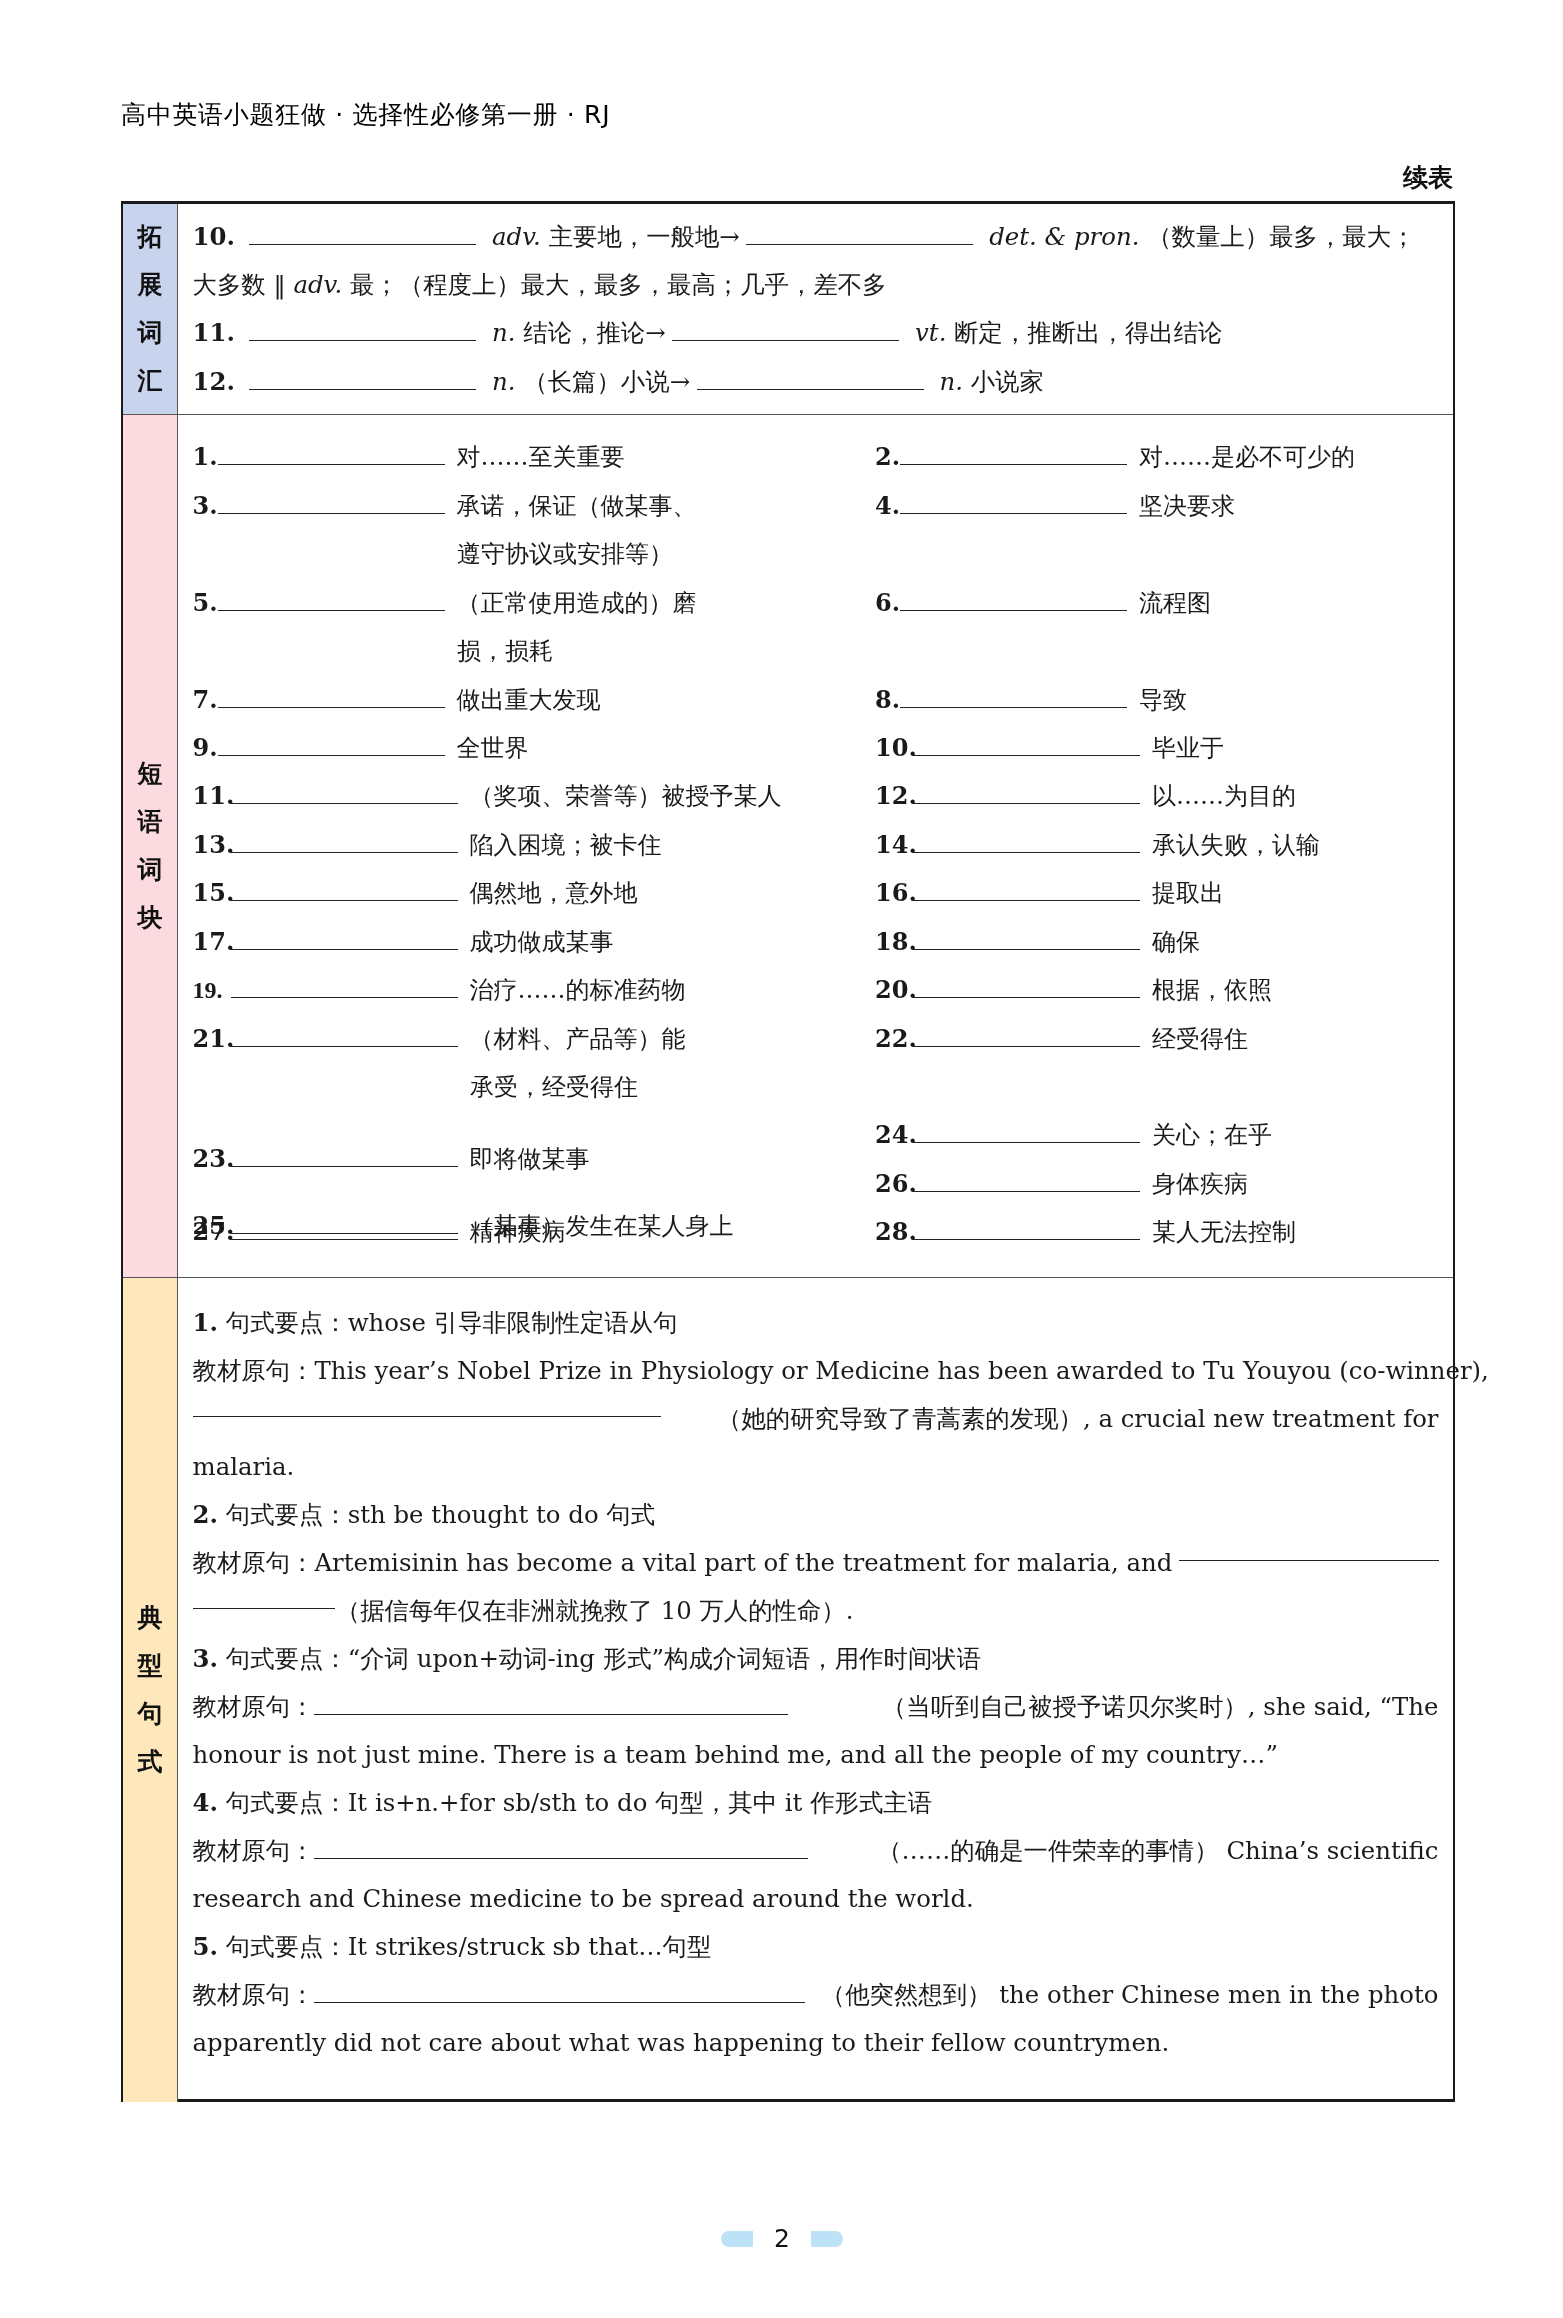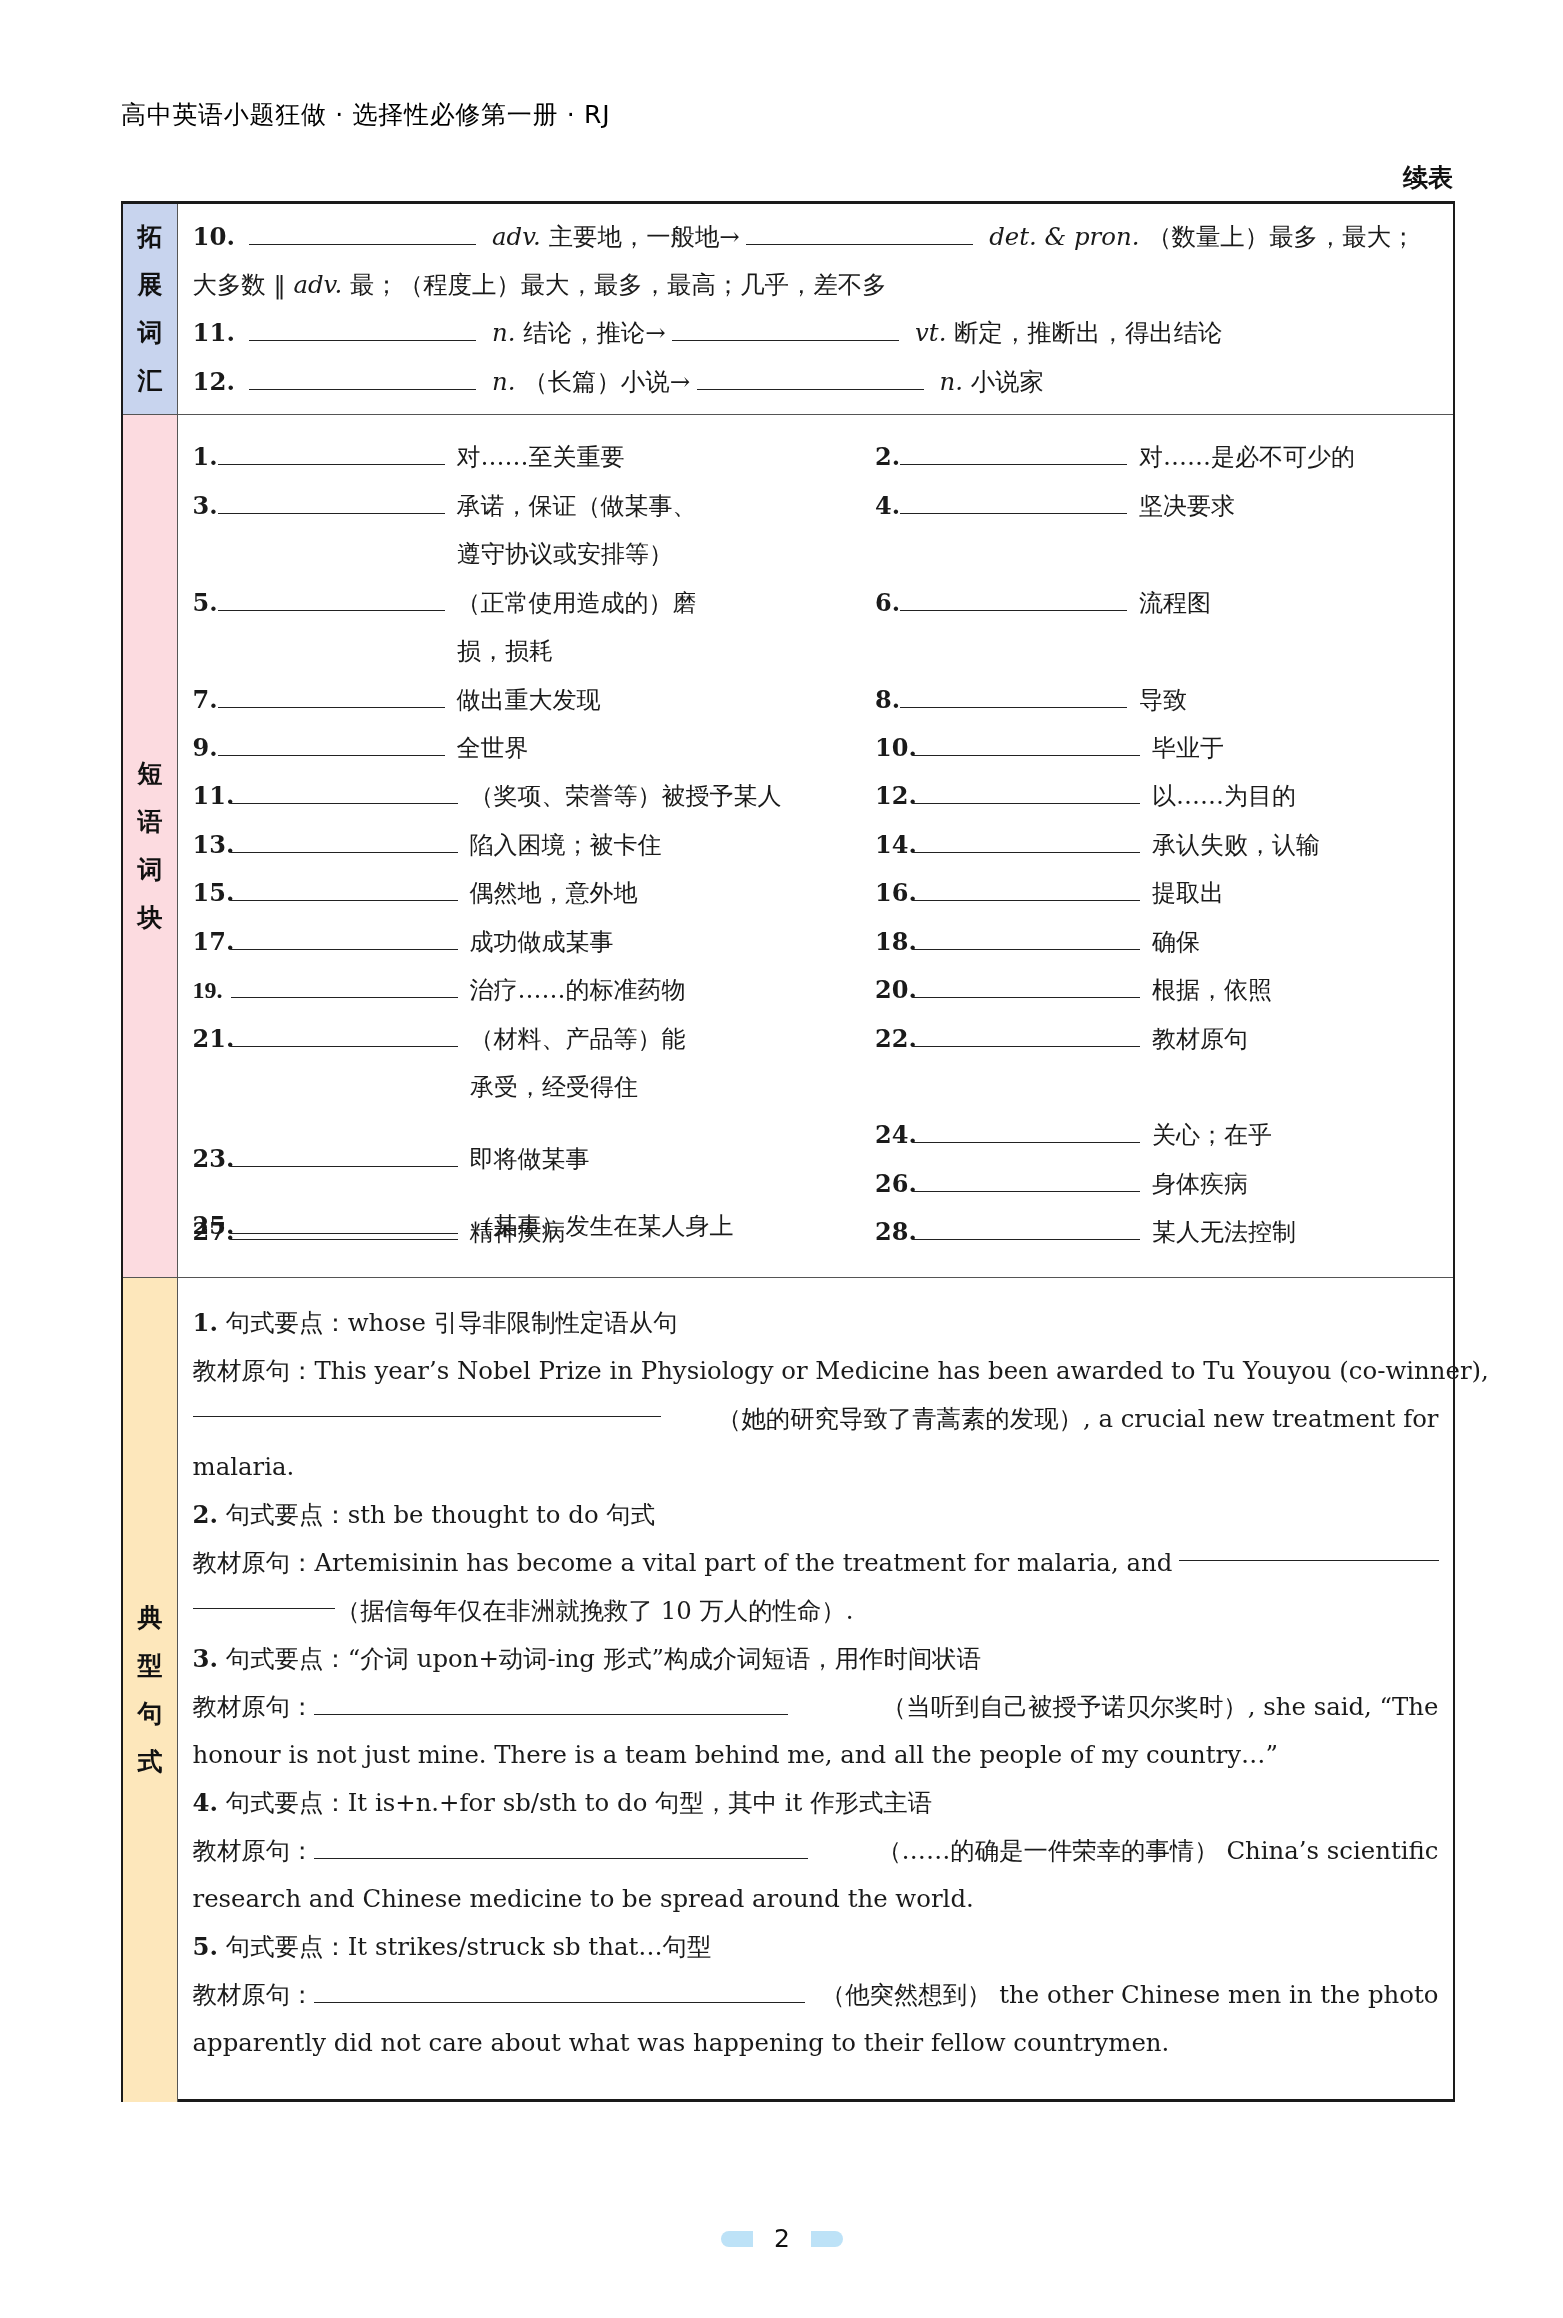--- a/index.html
+++ b/index.html
@@ -111,21 +111,21 @@
         <div class="col" style="left: 14.5px; top: 406px;"><span class="num" style="display: inline-block; width: 38px;">13.</span><span class="blank w-phr" style="margin-left: 0px; margin-right: 12px;"></span><span>陷入困境；被卡住</span></div>
         <div class="col" style="left: 697px; top: 406px;"><span class="num" style="display: inline-block; width: 38px;">14.</span><span class="blank w-phr" style="margin-left: 0px; margin-right: 12px;"></span><span>承认失败，认输</span></div>
         <div class="col" style="left: 14.5px; top: 454px;"><span class="num" style="display: inline-block; width: 38px;">15.</span><span class="blank w-phr" style="margin-left: 0px; margin-right: 12px;"></span><span>偶然地，意外地</span></div>
         <div class="col" style="left: 697px; top: 454px;"><span class="num" style="display: inline-block; width: 38px;">16.</span><span class="blank w-phr" style="margin-left: 0px; margin-right: 12px;"></span><span>提取出</span></div>
         <div class="col" style="left: 14.5px; top: 503px;"><span class="num" style="display: inline-block; width: 38px;">17.</span><span class="blank w-phr" style="margin-left: 0px; margin-right: 12px;"></span><span>成功做成某事</span></div>
         <div class="col" style="left: 697px; top: 503px;"><span class="num" style="display: inline-block; width: 38px;">18.</span><span class="blank w-phr" style="margin-left: 0px; margin-right: 12px;"></span><span>确保</span></div>
         <div class="col" style="left: 14.5px; top: 551px;"><span class="num" style="display: inline-block; width: 38px; font-family: Liberation Serif, serif;">19.</span><span class="blank w-phr" style="margin-left: 0px; margin-right: 12px;"></span><span>治疗……的标准药物</span></div>
         <div class="col" style="left: 697px; top: 551px;"><span class="num" style="display: inline-block; width: 38px;">20.</span><span class="blank w-phr" style="margin-left: 0px; margin-right: 12px;"></span><span>根据，依照</span></div>
         <div class="col" style="left: 14.5px; top: 600px;"><span class="num" style="display: inline-block; width: 38px;">21.</span><span class="blank w-phr" style="margin-left: 0px; margin-right: 12px;"></span><span>（材料、产品等）能</span></div>
         <div class="col" style="left: 292px; top: 648px;">承受，经受得住</div>
-        <div class="col" style="left: 697px; top: 600px;"><span class="num" style="display: inline-block; width: 38px;">22.</span><span class="blank w-phr" style="margin-left: 0px; margin-right: 12px;"></span><span>教材原句</span></div>
+        <div class="col" style="left: 697px; top: 600px;"><span class="num" style="display: inline-block; width: 38px;">22.</span><span class="blank w-phr" style="margin-left: 0px; margin-right: 12px;"></span><span>经受得住</span></div>
         <div class="col" style="left: 14.5px; top: 720px;"><span class="num" style="display: inline-block; width: 38px;">23.</span><span class="blank w-phr" style="margin-left: 0px; margin-right: 12px;"></span><span>即将做某事</span></div>
         <div class="col" style="left: 697px; top: 696px;"><span class="num" style="display: inline-block; width: 38px;">24.</span><span class="blank w-phr" style="margin-left: 0px; margin-right: 12px;"></span><span>关心；在乎</span></div>
         <div class="col" style="left: 14.5px; top: 787px;"><span class="num" style="display: inline-block; width: 38px;">25.</span><span class="blank w-phr" style="margin-left: 0px; margin-right: 12px;"></span><span>（某事）发生在某人身上</span></div>
         <div class="col" style="left: 697px; top: 745px;"><span class="num" style="display: inline-block; width: 38px;">26.</span><span class="blank w-phr" style="margin-left: 0px; margin-right: 12px;"></span><span>身体疾病</span></div>
         <div class="col" style="left: 14.5px; top: 793px;"><span class="num" style="display: inline-block; width: 38px;">27.</span><span class="blank w-phr" style="margin-left: 0px; margin-right: 12px;"></span><span>精神疾病</span></div>
         <div class="col" style="left: 697px; top: 793px;"><span class="num" style="display: inline-block; width: 38px;">28.</span><span class="blank w-phr" style="margin-left: 0px; margin-right: 12px;"></span><span>某人无法控制</span></div>
       </div>
   </div>
 
   <div class="section s3" style="top:1074px;height:824px;">

